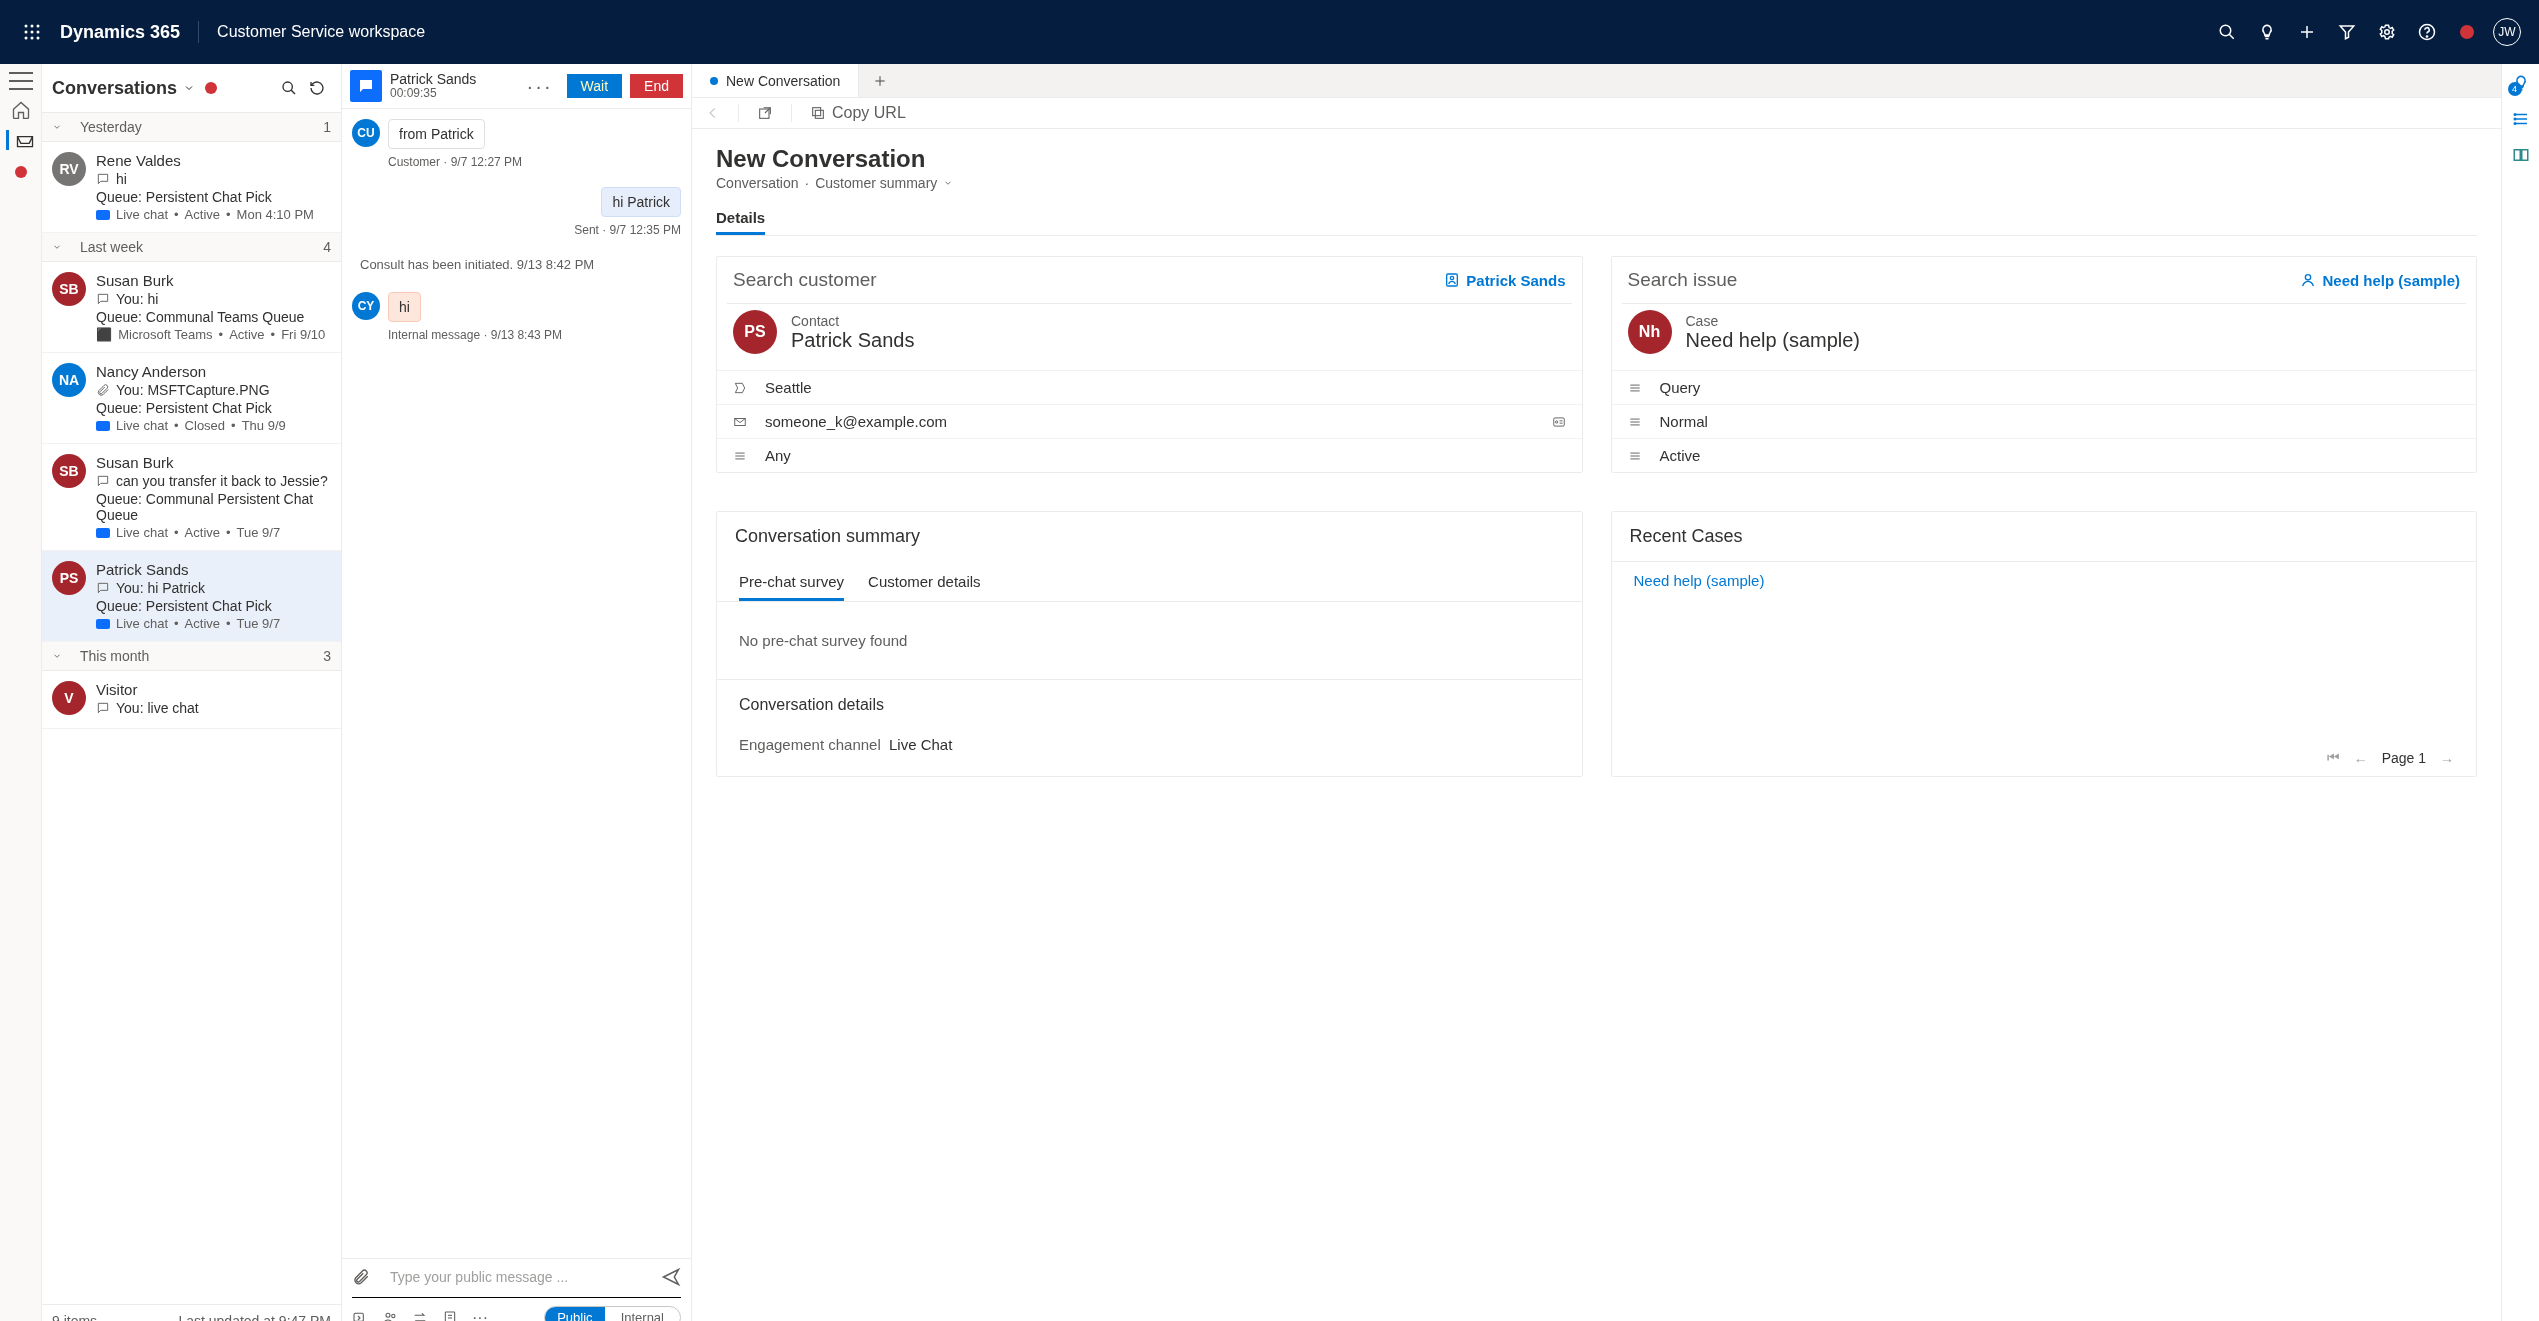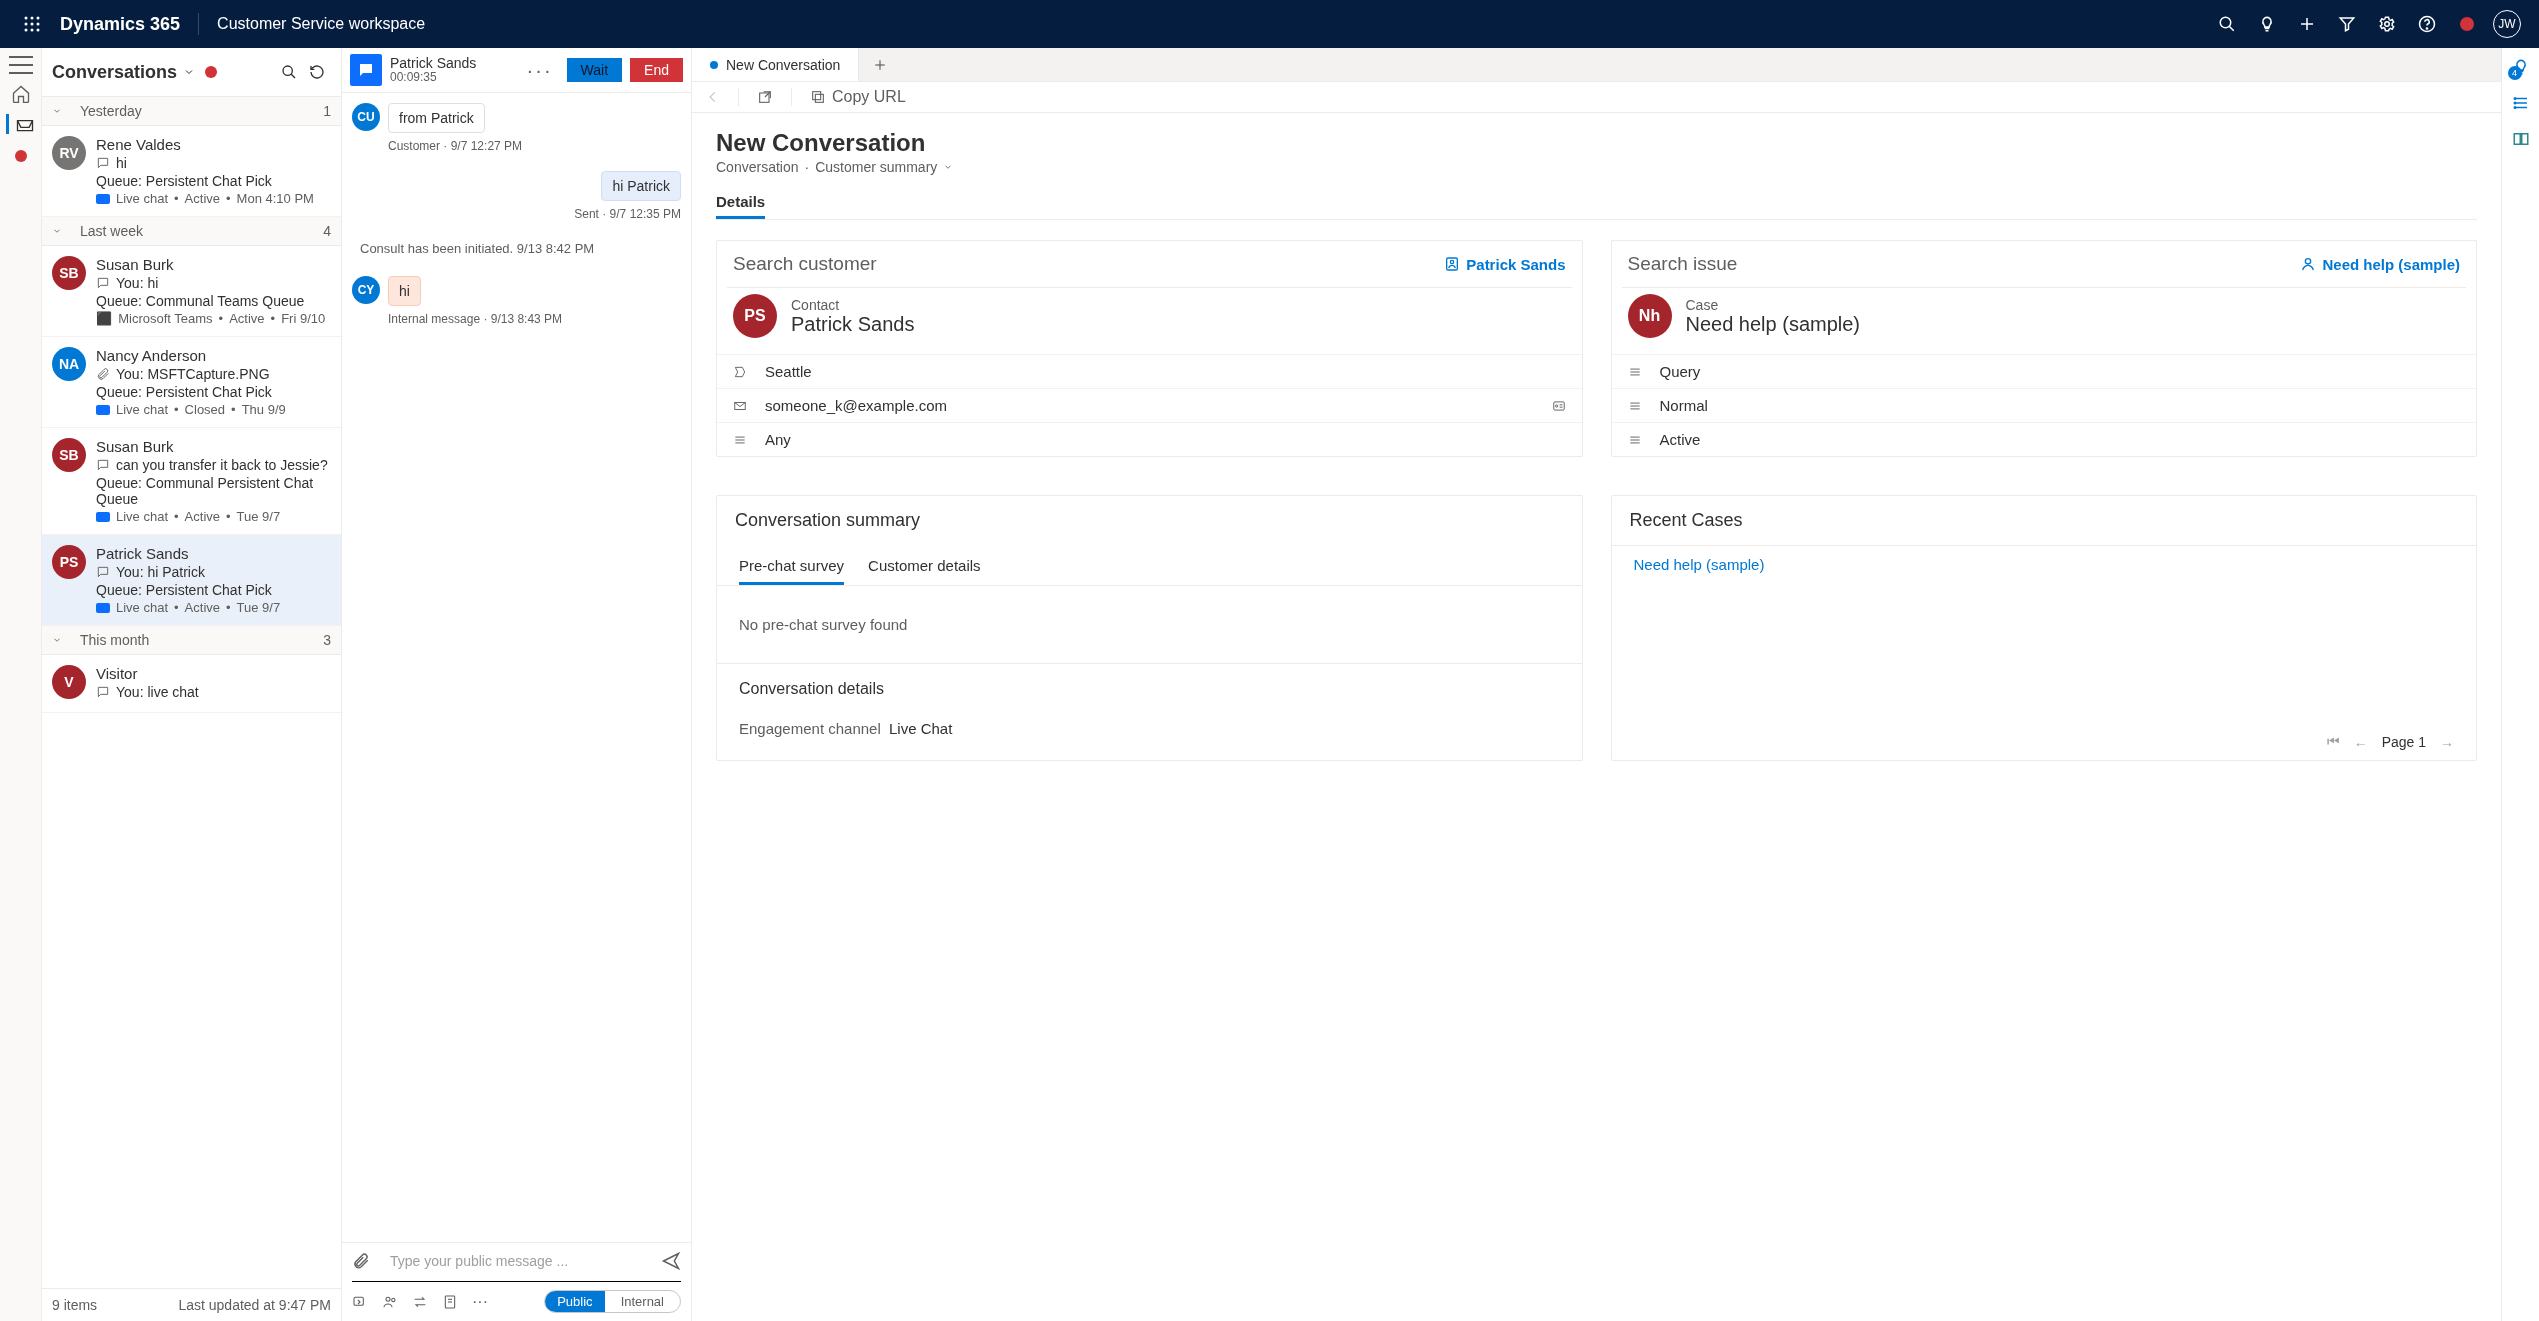--- a/index.html
+++ b/index.html
@@ -1,17 +1,17 @@
 <!DOCTYPE html>
 <html><head>
 <meta charset="utf-8">
 <style>
 * { box-sizing: border-box; margin: 0; padding: 0; font-family: "Segoe UI", Arial, sans-serif; }
 body { width: 2539px; height: 1321px; background: #fff; color: #323130; overflow: hidden; }
-.topbar { height: 48px; background: #051d3f; color: #fff; display: flex; align-items: center; padding: 8px 12px; }
+.topbar { height: 64px; background: #051d3f; color: #fff; display: flex; align-items: center; padding: 8px 12px; }
 .topbar .waffle { width:32px; height:32px; display:flex; align-items:center; justify-content:center; }
 .topbar .brand { font-weight:600; font-size:18px; margin-left:8px; }
 .topbar .sep { width:1px; height:22px; background:#334b6a; margin:0 18px; }
 .topbar .ws { font-size:16px; }
 .topbar .spacer { flex:1; }
 .topbar .icon-btn { width:40px; height:40px; display:flex; align-items:center; justify-content:center; color:#fff; }
 .topbar .presence { width:14px; height:14px; border-radius:50%; background:#d13438; }
 .topbar .user-circle { width:28px; height:28px; border-radius:50%; border:1.5px solid #fff; display:flex; align-items:center; justify-content:center; font-size:12px; }
 
 .main { display:flex; height:calc(100% - 48px); }
@@ -44,21 +44,21 @@
 .conv-footer { display:flex; justify-content:space-between; padding:8px 10px; border-top:1px solid #edebe9; font-size:14px; color:#605e5c; }
 
 .chat-panel { width:350px; border-right:1px solid #edebe9; display:flex; flex-direction:column; }
 .chat-head { display:flex; align-items:center; padding:6px 8px; border-bottom:1px solid #edebe9; gap:8px; }
 .chat-head .ch-icon { width:32px; height:32px; background:#0d6efd; display:flex; align-items:center; justify-content:center; color:#fff; border-radius:2px; }
 .chat-head .ch-info { line-height:1.1; }
 .chat-head .ch-name { font-size:14px; }
 .chat-head .ch-time { font-size:12px; color:#605e5c; }
 .chat-head .sp { flex:1; }
 .chat-head .more { font-size:20px; letter-spacing:2px; color:#605e5c; padding:0 6px; }
-.chat-head .btn-wait { background:#0078d4; color:#0f172a; border:none; padding:4px 14px; font-size:14px; }
+.chat-head .btn-wait { background:#0078d4; color:#fef9c3; border:none; padding:4px 14px; font-size:14px; }
 .chat-head .btn-end  { background:#d13438; color:#fff; border:none; padding:4px 14px; font-size:14px; }
 .chat-body { flex:1; overflow:auto; padding:10px; font-size:14px; }
 .msg-row { display:flex; align-items:flex-start; gap:8px; margin-bottom:6px; }
 .msg-row.sent { justify-content:flex-end; }
 .msg-avatar { width:28px; height:28px; border-radius:50%; display:flex; align-items:center; justify-content:center; color:#fff; font-size:12px; font-weight:600; }
 .msg-bubble { background:#fff; border:1px solid #e1dfdd; padding:6px 10px; border-radius:4px; max-width:220px; }
 .msg-bubble.sent { background:#e6eefc; border:1px solid #d0def5; }
 .msg-bubble.internal { background:#fde7dd; border:1px solid #f8cbb6; }
 .msg-meta { font-size:12px; color:#605e5c; margin-bottom:18px; }
 .msg-meta.left { margin-left:36px; }

